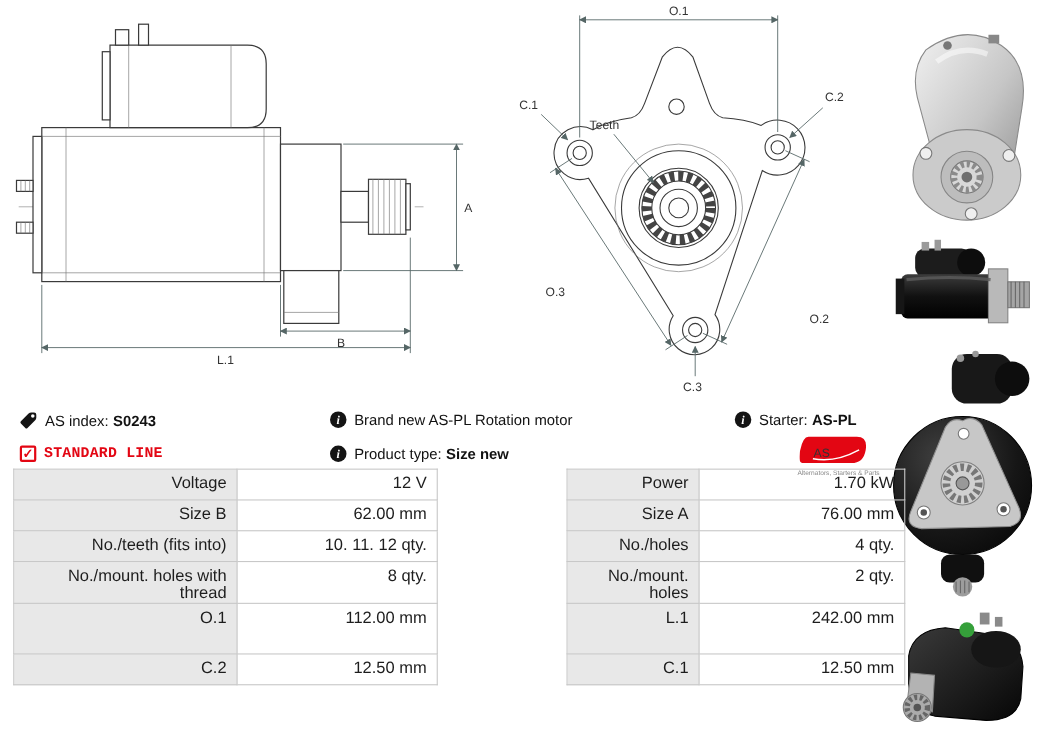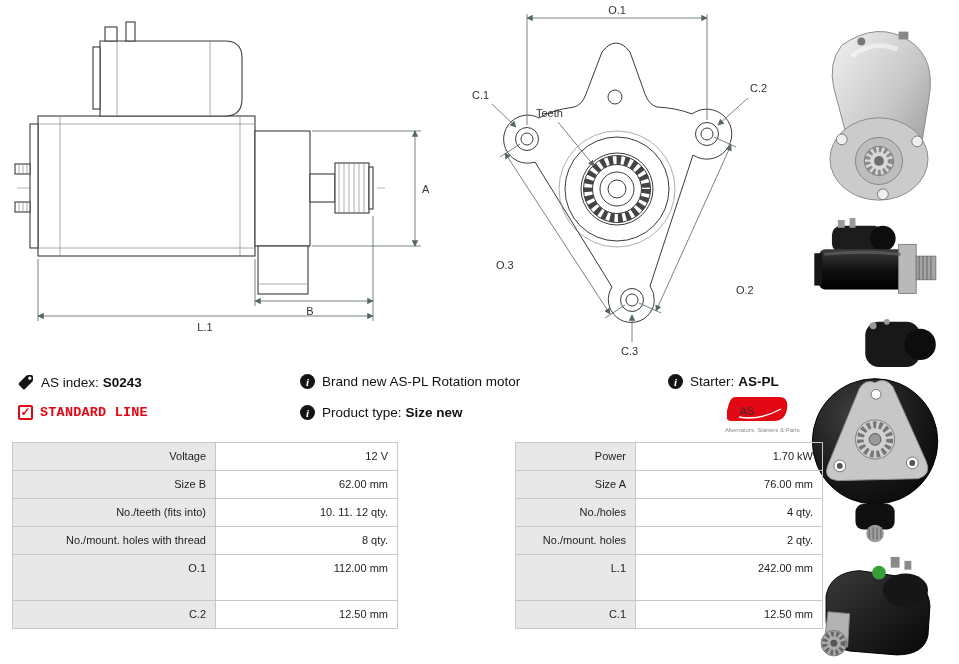--- a/index.html
+++ b/index.html
@@ -28,22 +28,22 @@
                display: inline-flex; align-items: center; justify-content: center; flex: 0 0 15px; }
   .check-icon { width: 15px; height: 15px; border: 2px solid #e30613; border-radius: 2px;
                 color: #e30613; font-weight: bold; font-size: 12px; line-height: 11px;
                 display: inline-flex; align-items: center; justify-content: center; flex: 0 0 15px; }
   .red-bold { color: #e30613; font-weight: bold; letter-spacing: 0.2px; font-family: Liberation Mono, monospace; }
 
   .logo { position: absolute; left: 725px; top: 396px; width: 66px; text-align: center; }
   .logo-sub { font-size: 6px; color: #888; margin-top: 1px; white-space: nowrap; }
 
   
-  .spec-table { position: absolute; top: 442px; border-collapse: collapse; table-layout: fixed;
-                font-size: 11px; color: #1d1d1d; }
+  .spec-table { position: absolute; top: 426px; border-collapse: collapse; table-layout: fixed;
+                font-size: 15px; color: #1d1d1d; }
   #table-left  { left: 12px;  width: 386px; }
   #table-right { left: 478px; width: 308px; margin-left: 37px; }
   .spec-table td { border: 1px solid #c8c8c8; vertical-align: top; text-align: right;
                    padding: 5px 9px 0 6px; line-height: 16px; }
   .spec-table td.cell-label { background: #e8e8e8; }
   #table-left  td.cell-label { width: 203px; }
   #table-right td.cell-label { width: 120px; }
   .spec-table tr { height: 28px; }
   .spec-table tr:nth-child(5) { height: 46px; }
 </style>

